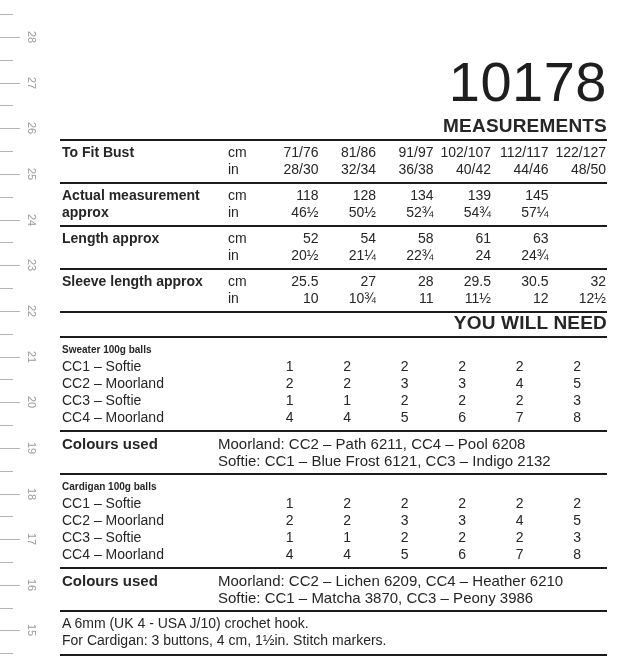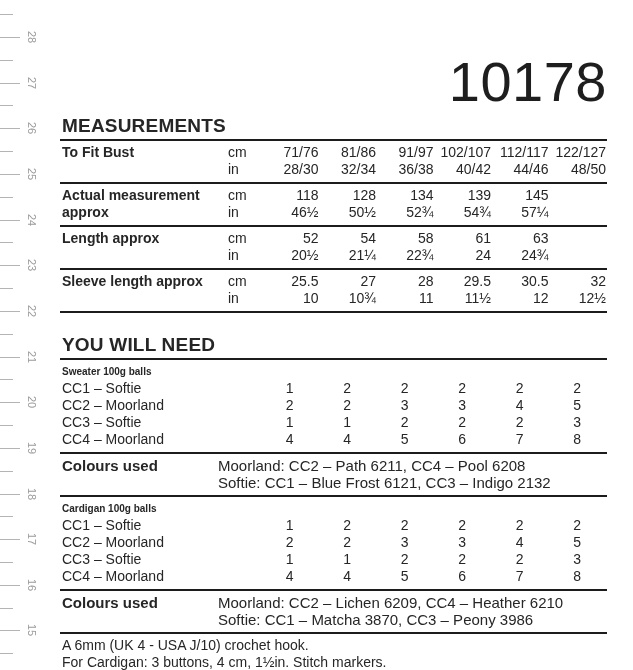--- a/index.html
+++ b/index.html
@@ -35,23 +35,24 @@
   .pattern-number {
     position:absolute; right:0; bottom:-6px;
     font-size:56px; font-weight:400; line-height:1; letter-spacing:0.5px;
     color:#1e1e1e;
   }
 
   .section-heading {
     font-size:19px; line-height:19px; font-weight:700; letter-spacing:0.2px;
     padding:0 0 4px 2px;
     border-bottom:2px solid #1c1c1c;
+    text-align:right;
   }
   #measurements-heading { margin-top:12px; }
-  #ywn-heading { margin-top:22px; }
+  #ywn-heading { }
 
   
   .m-row {
     display:flex; align-items:flex-start;
     border-bottom:2px solid #1c1c1c;
     padding:3px 0 4px;
     font-size:14px; line-height:17px;
   }
   .m-label { width:168px; font-weight:700; padding-left:2px; }
   .m-unit  { width:33px; }

